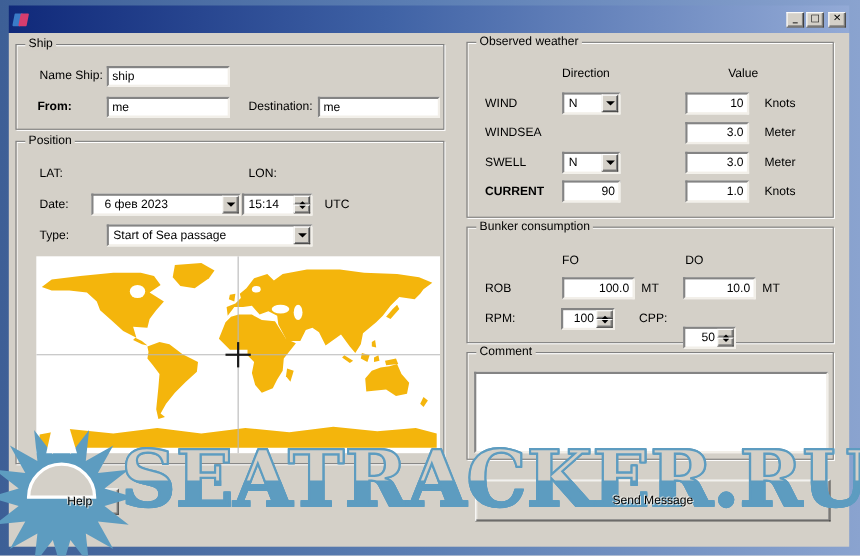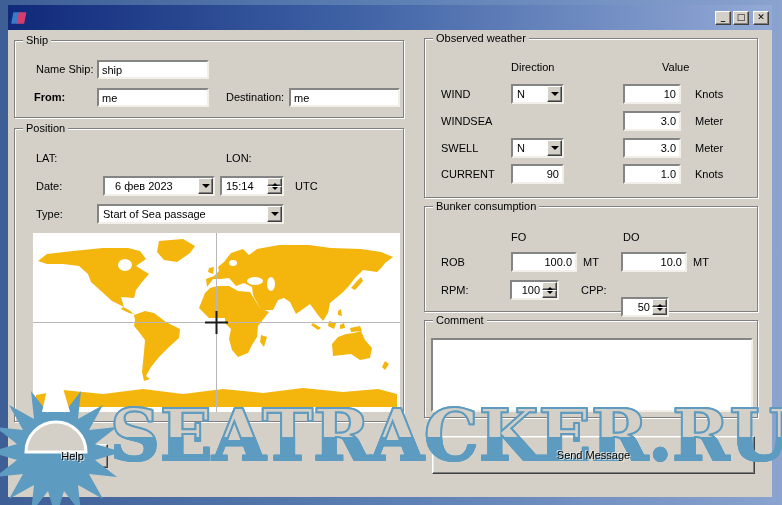--- a/index.html
+++ b/index.html
@@ -130,21 +130,21 @@
     </div>
   </div>
 
   <div class="group" style="left:6px;top:98px;width:390px;height:294px;">
     <span class="legend">Position</span>
 
     <span class="lbl" style="left:21px;top:23px;">LAT:</span>
     <span class="lbl" style="left:211px;top:23px;">LON:</span>
 
     <span class="lbl" style="left:21px;top:51px;">Date:</span>
-    <div class="combo" style="left:88px;top:47px;width:112px;height:20px;">
+    <div class="combo" style="left:68px;top:47px;width:136px;height:20px;">
       <span class="combo-val" style="left:10px;">6 фев 2023</span>
       <div class="combo-btn">
         <div class="tri-down" style="margin-top:4px;"></div>
       </div>
     </div>
     <div class="spin" style="left:205px;top:47px;width:64px;height:20px;">
       <span class="combo-val">15:14</span>
       <div class="spin-btns" style="border:none;box-shadow:none;background:transparent;">
         <div class="spin-half">
             <div class="tri-up-s"></div>
@@ -240,21 +240,21 @@
       <span class="combo-val">N</span>
       <div class="combo-btn">
         <div class="tri-down" style="margin-top:4px;"></div>
       </div>
     </div>
     <div class="field" style="left:198px;top:99px;width:58px;height:20px;">
       <input class="fld num" value="3.0" style="">
     </div>
     <span class="lbl" style="left:270px;top:103px;">Meter</span>
 
-    <span class="lbl" style="left:16px;top:129px;">CURRENT</span>
+    <span class="lbl" style="left:16px;top:129px;font-weight:bold;">CURRENT</span>
     <div class="field" style="left:86px;top:125px;width:53px;height:20px;">
       <input class="fld num" value="90" style="">
     </div>
     <div class="field" style="left:198px;top:125px;width:58px;height:20px;">
       <input class="fld num" value="1.0" style="">
     </div>
     <span class="lbl" style="left:270px;top:129px;">Knots</span>
   </div>
 
   <div class="group" style="left:416px;top:176px;width:334px;height:106px;">

